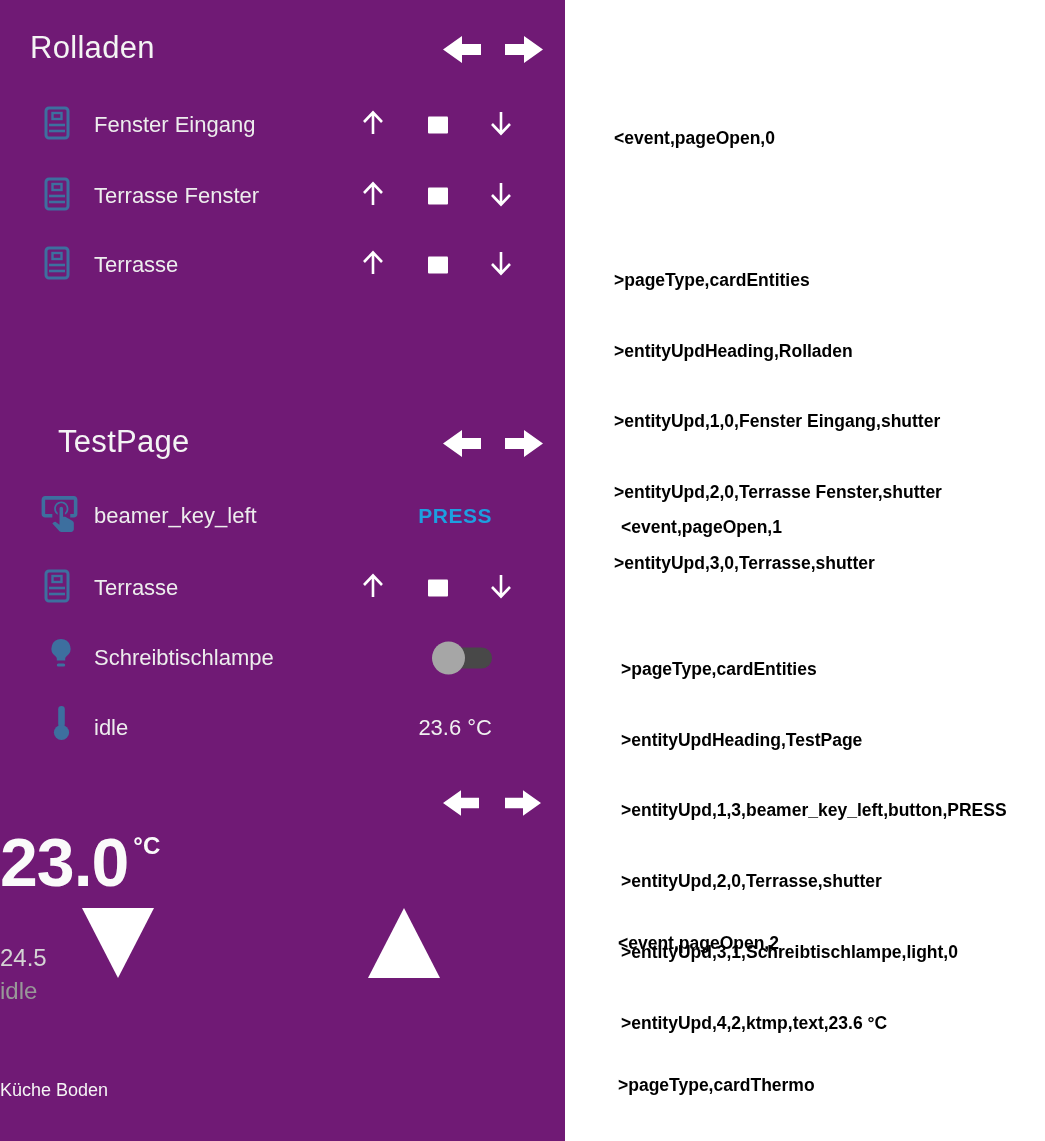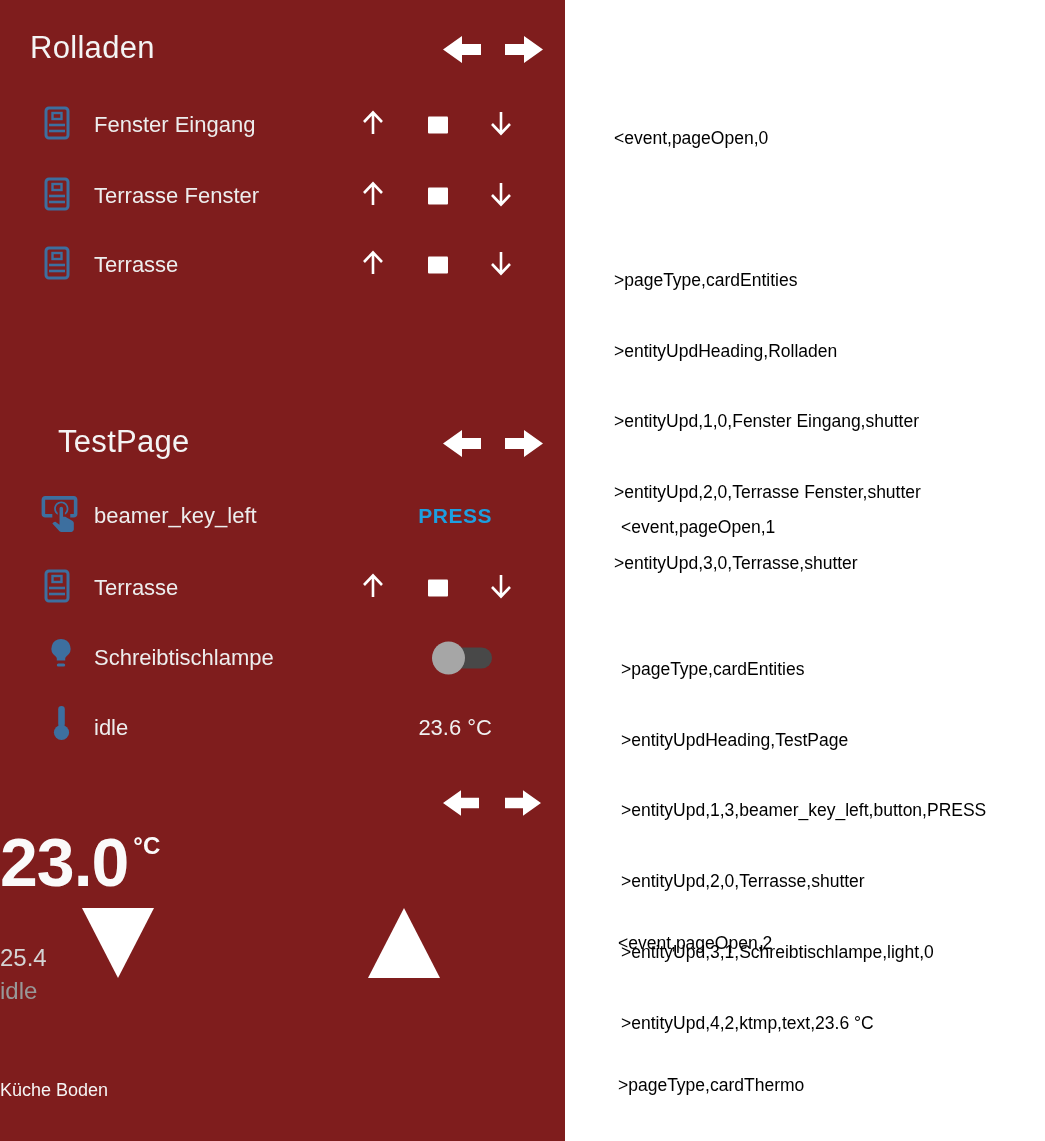--- a/index.html
+++ b/index.html
@@ -1,21 +1,21 @@
 <!DOCTYPE html>
 <html><head>
 <meta charset="utf-8">
 <style>
   html,body{margin:0;padding:0;}
   body{
     width:1045px;height:1141px;position:relative;background:#ffffff;
     font-family:"Liberation Sans",sans-serif;overflow:hidden;
   }
   
-  .panel{position:absolute;left:0;top:0;width:565px;height:1141px;background:#7f1d1d;overflow:hidden;}
+  .panel{position:absolute;left:0;top:0;width:565px;height:1141px;background:#701a75;overflow:hidden;}
   .card-title{position:absolute;left:30px;color:#f4f4f4;font-size:31px;font-weight:400;letter-spacing:.3px;}
   .nav-arrow{position:absolute;width:38px;height:33px;}
   .nav-arrow svg{display:block;}
   
   .row{position:absolute;left:0;width:530px;height:56px;}
   .row-icon{position:absolute;top:50%;transform:translateY(-50%);}
   .icon-shutter{left:44px;}
   .icon-tap{left:36px;}
   .icon-bulb{left:47px;}
   .icon-thermo{left:51px;}
@@ -34,21 +34,21 @@
   .toggle-knob{position:absolute;left:-3px;top:-6px;width:33px;height:33px;border-radius:50%;background:#a6a6a6;}
   
   .thermo-center{position:absolute;left:0;width:520px;text-align:left;}
   .thermo-temp{top:828px;color:#fafafa;font-size:68px;font-weight:700;letter-spacing:-1px;line-height:1;}
   .thermo-deg{display:inline-block;font-size:24px;font-weight:700;transform:translateY(-32px);margin-left:5px;letter-spacing:0;}
   .thermo-set{top:944px;color:#d4d4d4;font-size:24px;}
   .thermo-state{top:977px;color:#989898;font-size:24px;}
   .thermo-title{top:1080px;color:#f5f5f5;font-size:18px;}
   .tri{position:absolute;}
   
-  .console-block{position:absolute;color:#000000;font-weight:400;font-size:17.5px;line-height:23.6px;white-space:pre;}
+  .console-block{position:absolute;color:#000000;font-weight:700;font-size:17.5px;line-height:23.6px;white-space:pre;}
   .console-line{min-height:23.6px;}
 </style>
 </head>
 <body>
 
 <div class="panel">
 
   <div>
     <div class="card-title" style="top:30px;">Rolladen</div>
     <div class="nav-arrow" style="left:443px;top:33px;">
@@ -223,21 +223,21 @@
       <svg width="72" height="70" viewBox="0 0 72 70">
           <polygon points="0,0 72,0 36,70" fill="#ffffff"></polygon>
         </svg>
     </div>
     <div class="tri" style="left:368px;top:908px;">
       <svg width="72" height="70" viewBox="0 0 72 70">
           <polygon points="36,0 72,70 0,70" fill="#ffffff"></polygon>
         </svg>
     </div>
 
-    <div class="thermo-center thermo-set">25.4</div>
+    <div class="thermo-center thermo-set">24.5</div>
     <div class="thermo-center thermo-state">idle</div>
     <div class="thermo-center thermo-title">Küche Boden</div>
   </div>
 </div>
 
 <div class="console-block" style="left:614px;top:80px;">
   <div class="console-line">&lt;event,pageOpen,0</div>
   <div class="console-line"></div>
   <div class="console-line">&gt;pageType,cardEntities</div>
   <div class="console-line">&gt;entityUpdHeading,Rolladen</div>

